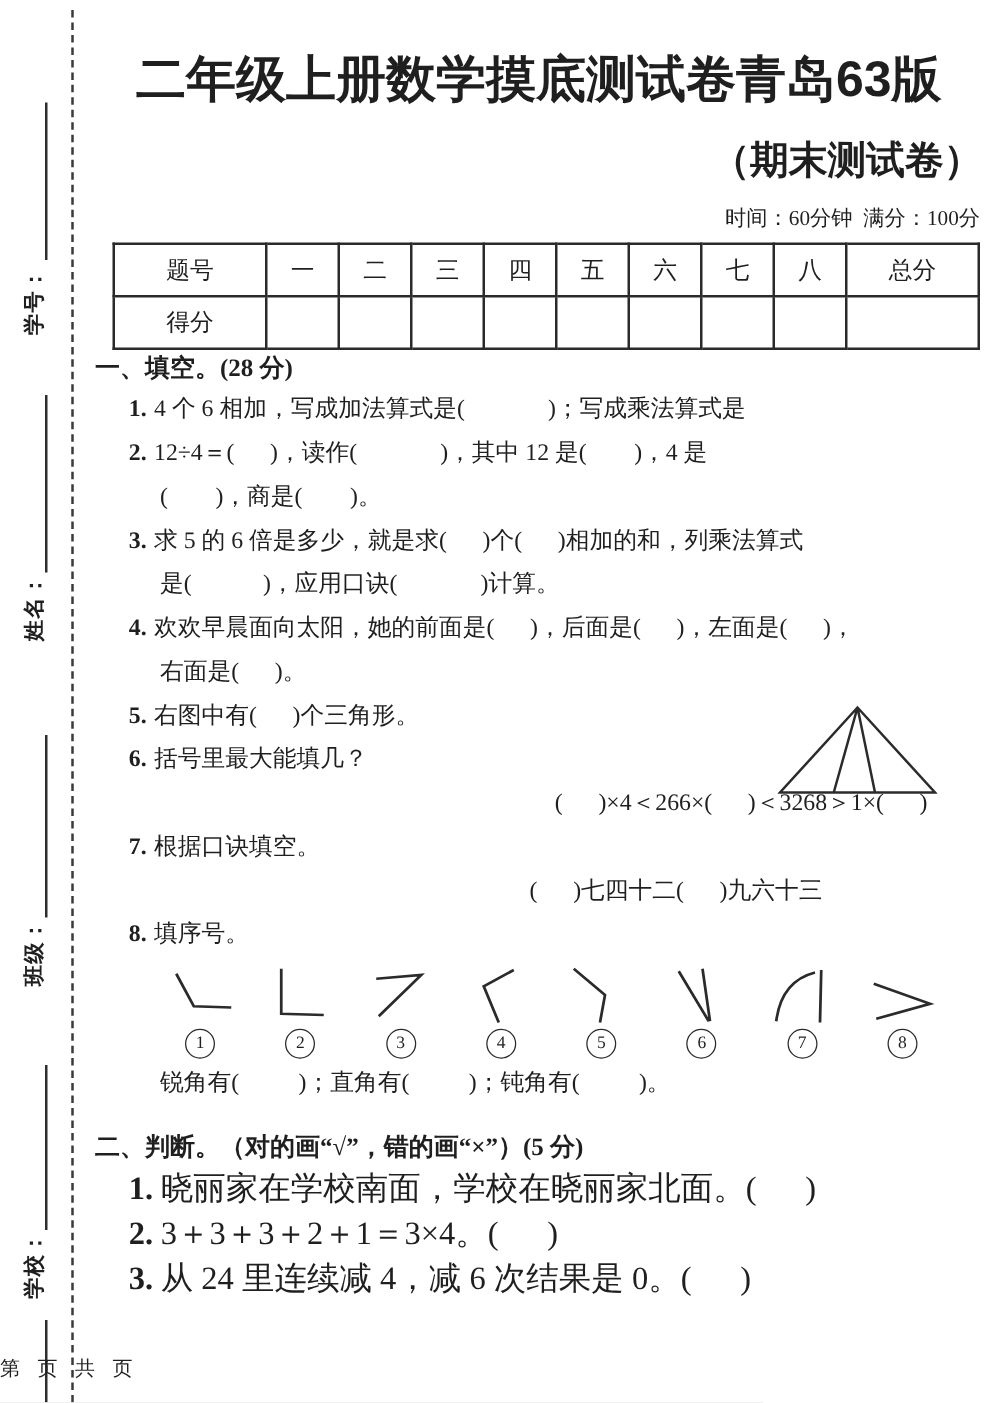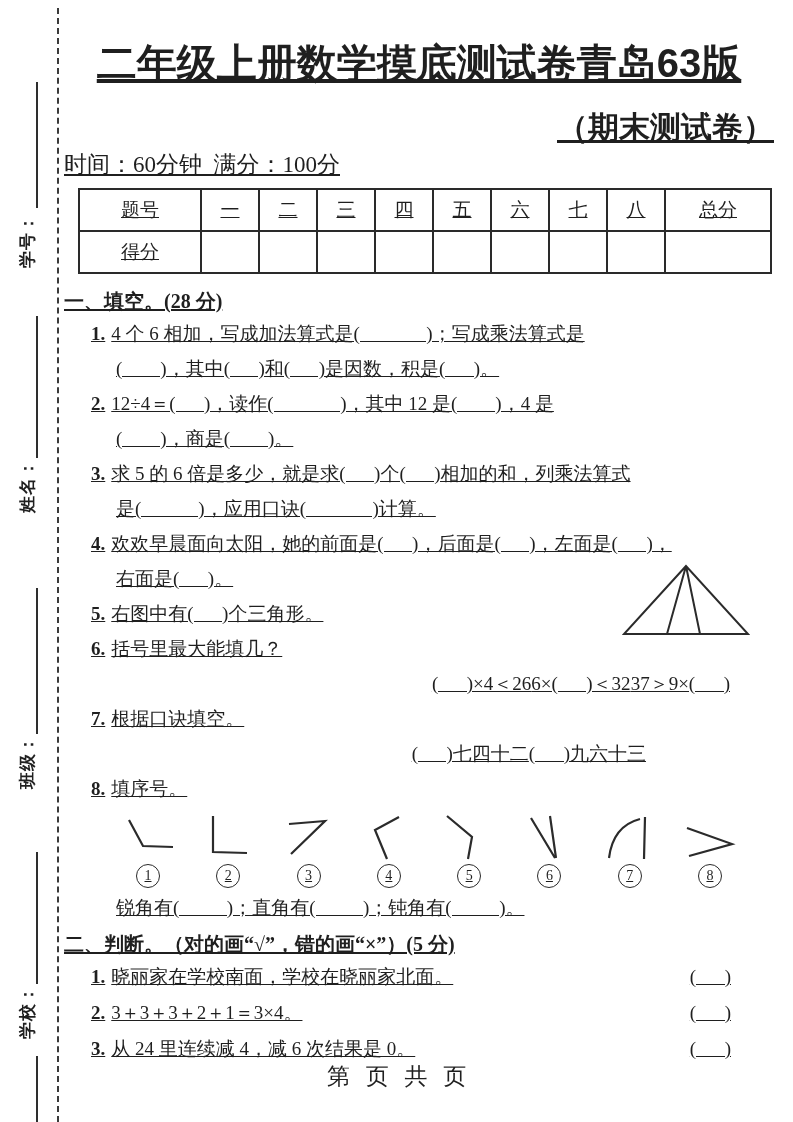--- a/index.html
+++ b/index.html
@@ -9,57 +9,57 @@
   }
   
   .fold-line{position:absolute;left:57px;top:8px;height:1114px;border-left:2px dashed #3a3a3a;}
   .write-line{position:absolute;left:36px;width:2px;background:#2e2e2e;}
   .v-label{
     position:absolute;left:-12px;width:80px;height:24px;text-align:center;
     transform:rotate(-90deg);font-size:17px;font-weight:600;letter-spacing:1px;
     font-family:"Liberation Serif",serif;white-space:pre;
   }
   
-  .content{position:absolute;left:64px;top:0;width:710px;text-decoration:underline;}
+  .content{position:absolute;left:76px;top:0;width:710px;}
   .title{
     margin-top:36px;text-align:center;font-size:40px;font-weight:bold;
     font-family:"Liberation Sans",sans-serif;white-space:nowrap;letter-spacing:0px;
   }
   .subtitle{
     margin-top:16px;text-align:right;font-size:31px;font-weight:bold;
     font-family:"Liberation Sans",sans-serif;
   }
-  .meta{font-size:23px;padding-right:2px;white-space:pre-wrap;}
+  .meta{margin-top:14px;text-align:right;font-size:17px;padding-right:2px;white-space:pre-wrap;}
   
   table.score{border-collapse:collapse;margin-top:8px;margin-left:14px;width:553px;table-layout:fixed;}
   table.score td{border:2px solid #2a2a2a;text-align:center;font-size:19px;height:40px;padding:0;}
   
-  .sec-head{margin-top:12px;font-size:20px;font-weight:bold;line-height:30px;white-space:pre-wrap;}
+  .sec-head{font-size:20px;font-weight:bold;line-height:30px;white-space:pre-wrap;}
   .qline{font-size:19px;line-height:35px;white-space:pre-wrap;}
   .first{padding-left:27px;}
   .cont{padding-left:52px;}
   .qnum{font-weight:bold;padding-right:6px;}
   .expr-row{display:flex;justify-content:flex-end;padding-left:52px;padding-right:44px;
             font-size:19px;line-height:35px;white-space:pre-wrap;}
   .expr-row.narrow{padding-right:128px;}
   
   .triangle-fig{position:absolute;left:622px;top:563px;}
   
   .figs{display:flex;justify-content:space-between;align-items:flex-end;
         margin:8px 0 2px 0;padding-left:56px;padding-right:36px;}
   .fig{display:flex;flex-direction:column;align-items:center;gap:4px;}
   .fig svg{display:block;}
   .circle-num{
     width:22px;height:22px;border:1.8px solid #2a2a2a;border-radius:50%;
     font-size:14px;line-height:22px;text-align:center;font-family:"Liberation Serif",serif;
   }
   
-  .judge-item{display:flex;justify-content:space-between;font-size:19px;line-height:36px;
+  .judge-item{display:flex;justify-content:flex-start;font-size:26px;line-height:36px;
               padding-left:27px;padding-right:43px;white-space:pre-wrap;}
-  .footer{position:absolute;bottom:30px;width:100%;text-align:center;font-size:23px;
+  .footer{position:absolute;bottom:16px;width:100%;text-align:left;font-size:16px;
           word-spacing:10px;white-space:pre-wrap;}
 </style>
 </head>
 <body>
 
 <div class="page">
 
   <div>
     <div class="fold-line"></div>
 
@@ -121,38 +121,37 @@
         <td></td>
         <td></td>
         <td></td>
       </tr>
     </tbody>
       </table>
 
     <div class="sec-head">一、填空。(28 分)</div>
 
     <div class="qline first"><span class="qnum">1.</span><span>4 个 6 相加，写成加法算式是(              )；写成乘法算式是</span></div>
-    <div class="qline cont">(        )，其中(      )和(      )是因数，积是(      )。</div>
 
     <div class="qline first"><span class="qnum">2.</span><span>12÷4＝(      )，读作(              )，其中 12 是(        )，4 是</span></div>
     <div class="qline cont">(        )，商是(        )。</div>
 
     <div class="qline first"><span class="qnum">3.</span><span>求 5 的 6 倍是多少，就是求(      )个(      )相加的和，列乘法算式</span></div>
     <div class="qline cont">是(            )，应用口诀(              )计算。</div>
 
     <div class="qline first"><span class="qnum">4.</span><span>欢欢早晨面向太阳，她的前面是(      )，后面是(      )，左面是(      )，</span></div>
     <div class="qline cont">右面是(      )。</div>
 
     <div class="qline first"><span class="qnum">5.</span><span>右图中有(      )个三角形。</span></div>
 
     <div class="qline first"><span class="qnum">6.</span><span>括号里最大能填几？</span></div>
     <div class="expr-row">
       <span>(      )×4＜26</span>
       <span>6×(      )＜32</span>
-      <span>37＞9×(      )</span>
+      <span>68＞1×(      )</span>
     </div>
 
     <div class="qline first"><span class="qnum">7.</span><span>根据口诀填空。</span></div>
     <div class="expr-row narrow">
       <span>(      )七四十二</span>
       <span>(      )九六十三</span>
     </div>
 
     <div class="qline first"><span class="qnum">8.</span><span>填序号。</span></div>
 
@@ -202,21 +201,21 @@
       <div class="fig">
         <svg width="56" height="46" viewBox="0 0 56 46">
             <path d="M5,14 L50,30 L7,42" fill="none" stroke="#2b2b2b" stroke-width="2.2"></path>
           </svg>
         <div class="circle-num">8</div>
       </div>
     </div>
 
     <div class="qline cont">锐角有(          )；直角有(          )；钝角有(          )。</div>
 
-    <div class="sec-head" style="margin-top:4px;">二、判断。（对的画“√”，错的画“×”）(5 分)</div>
+    <div class="sec-head" style="margin-top:19px;">二、判断。（对的画“√”，错的画“×”）(5 分)</div>
 
     <div class="judge-item">
       <span><span class="qnum">1.</span><span>晓丽家在学校南面，学校在晓丽家北面。</span></span>
       <span>(      )</span>
     </div>
     <div class="judge-item">
       <span><span class="qnum">2.</span><span>3＋3＋3＋2＋1＝3×4。</span></span>
       <span>(      )</span>
     </div>
     <div class="judge-item">

